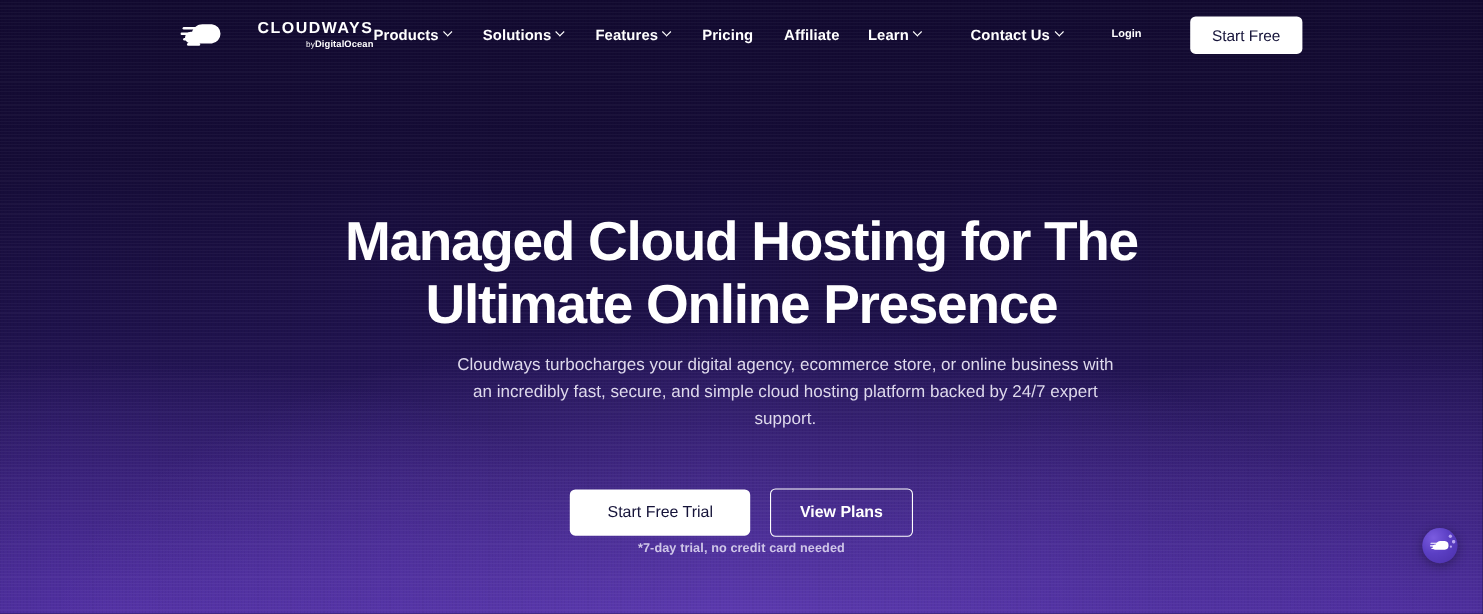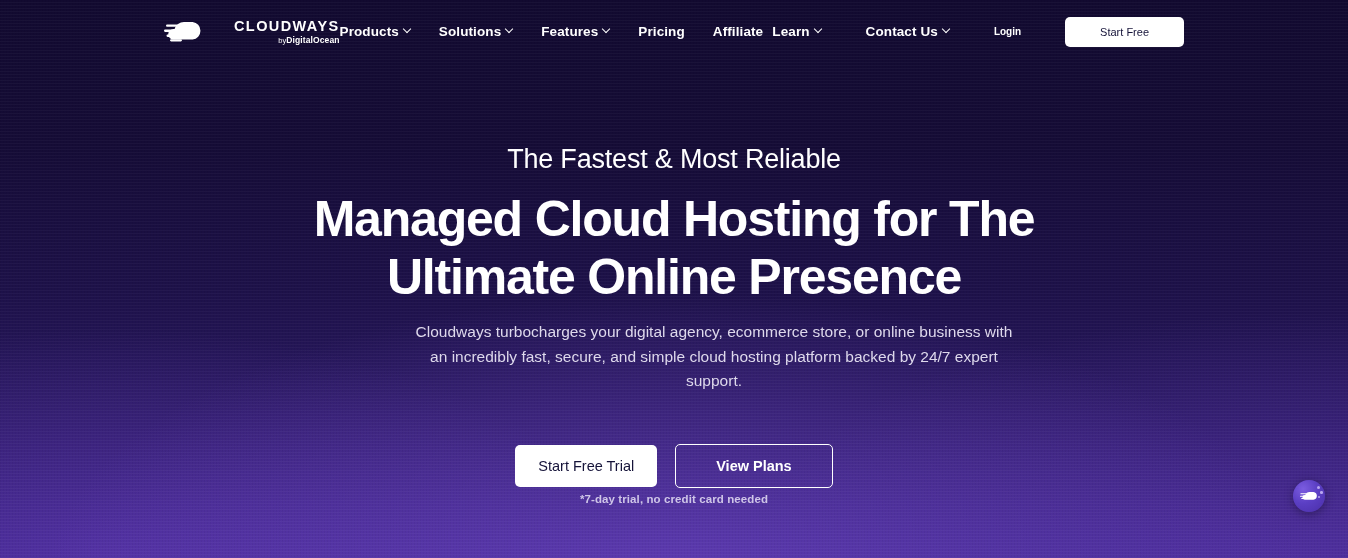--- a/index.html
+++ b/index.html
@@ -71,22 +71,22 @@
     content:""; position:absolute; left:0; top:0;
     width:5px; height:5px;
     border-right:1.4px solid #fff; border-bottom:1.4px solid #fff;
     transform:rotate(45deg);
   }
 
   nav#utility-nav { display:flex; align-items:center; gap:44px; margin-left:auto; margin-right:164px; }
   .login-link { color:#fff; font-size:10px; font-weight:700; cursor:pointer; }
   .btn-start-free {
     background:#fff; color:#151339;
-    font-size:11px; font-weight:500;
-    padding:9px 35px; border-radius:5px; border:none;
+    font-size:14px; font-weight:500;
+    padding:9px 20px; border-radius:5px; border:none;
     cursor:pointer; font-family:inherit; white-space:nowrap;
   }
 
   
   main#hero { position:absolute; inset:0; z-index:10; text-align:center; }
 
   .eyebrow {
     position:absolute; left:0; right:0; top:144px;
     color:#fff; font-size:27px; font-weight:400; letter-spacing:-.2px;
   }
@@ -102,27 +102,27 @@
     color:#ded9ec; font-size:15.5px; font-weight:400; line-height:24.5px;margin-left:40px;
   }
 
   .cta-row {
     position:absolute; left:0; right:0; top:444px;
     display:flex; justify-content:center; align-items:center; gap:18px;
   }
   .btn-trial {
     background:#fff; color:#151339;
     font-size:14.5px; font-weight:500;
-    padding:13px 23px; border-radius:5px; border:none;
+    padding:13px 34px; border-radius:5px; border:none;
     cursor:pointer; font-family:inherit; white-space:nowrap;
   }
   .btn-plans {
     background:transparent; color:#fff;
     font-size:14.5px; font-weight:700;
-    padding:13px 40px; border-radius:5px; border:1px solid #fff;
+    padding:13px 26px; border-radius:5px; border:1px solid #fff;
     cursor:pointer; font-family:inherit; white-space:nowrap;
   }
   .disclaimer {
     position:absolute; left:0; right:0; top:493px;
     color:#cfc6e8; font-size:11.5px; font-weight:600; letter-spacing:.1px;
   }
 
   
   #chat-widget {
     position:absolute; right:23px; bottom:46px;
@@ -193,21 +193,20 @@
       <span class="chev"></span>
     </span>
     <span class="login-link">Login</span>
     <button class="btn-start-free">Start Free</button>
   </nav>
 
 </header>
 
 <main id="hero">
 
-  <div class="eyebrow">The Fastest &amp; Most Reliable</div>
 
   <h1 id="hero-title">
     <span>Managed Cloud Hosting for The</span><br>
     <span>Ultimate Online Presence</span>
   </h1>
 
   <p id="hero-desc">Cloudways turbocharges your digital agency, ecommerce store, or online business with an incredibly fast, secure, and simple cloud hosting platform backed by 24/7 expert support.</p>
 
   <div class="cta-row">
     <button class="btn-trial">Start Free Trial</button>

